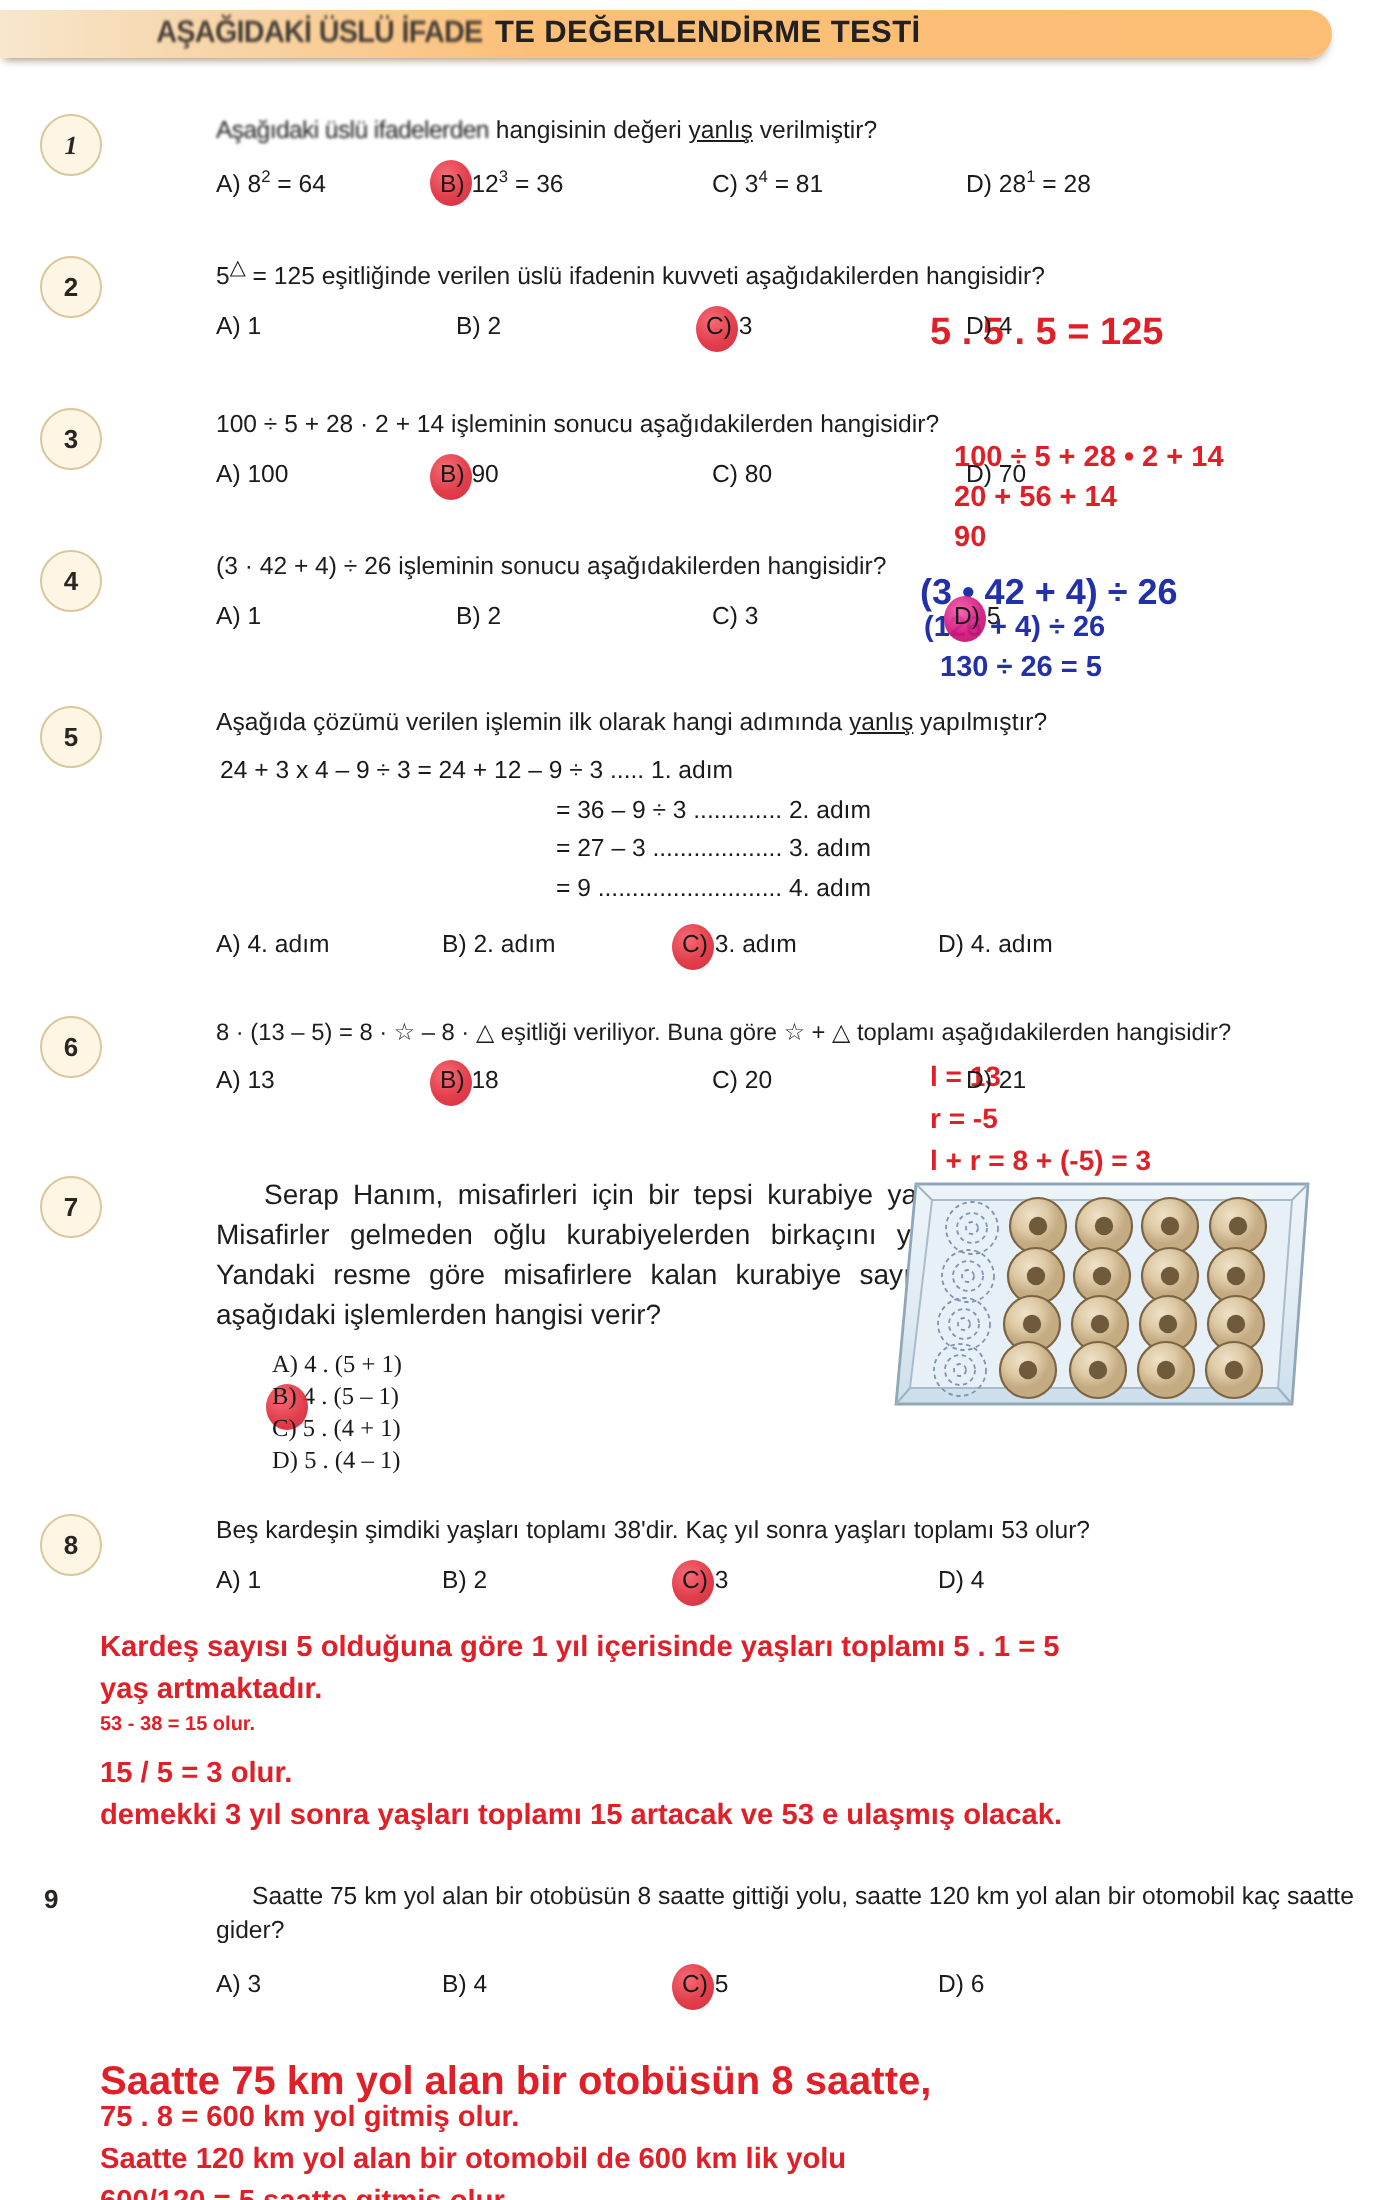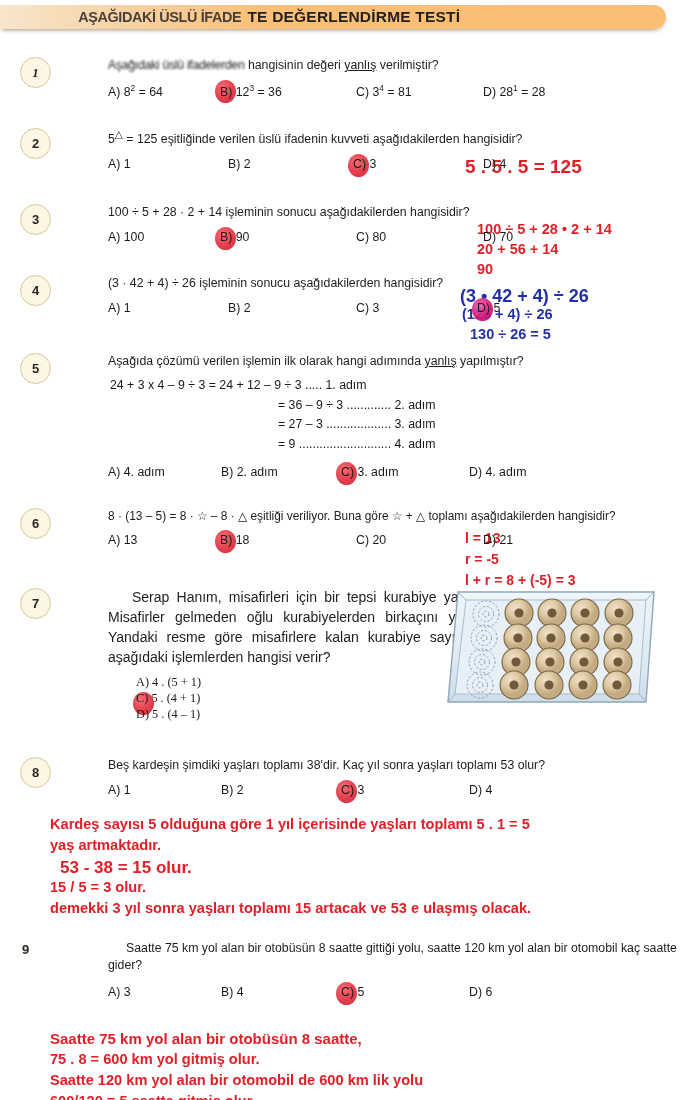--- a/index.html
+++ b/index.html
@@ -209,20 +209,21 @@
   <div class="hw red" style="left:465px;top:551px;font-size:14px;">r = -5</div>
   <div class="hw red" style="left:465px;top:572px;font-size:14px;">l + r = 8 + (-5) = 3</div>
 
   <div class="q" style="top:588px;">
     <div class="qnum">7</div>
     <div class="qbody" style="width:370px;">
       <div class="qtext justify">Serap Hanım, misafirleri için bir tepsi kurabiye yaptı. Misafirler gelmeden oğlu kurabiyelerden birkaçını yedi. Yandaki resme göre misafirlere kalan kurabiye sayısını aşağıdaki işlemlerden hangisi verir?</div>
       <div class="opts opts-stack">
         <div class="mark" style="left:25px;top:17px;"></div>
         <div class="opt"><span class="letter">A)</span> <span>4 . (5 + 1)</span></div>
+        <div class="opt"><span class="letter">B)</span> <span>4 . (5 – 1)</span></div>
         <div class="opt"><span class="letter">C)</span> <span>5 . (4 + 1)</span></div>
         <div class="opt"><span class="letter">D)</span> <span>5 . (4 – 1)</span></div>
       </div>
     </div>
   </div>
 
   <div class="tray" style="left:440px;top:586px;">
     <svg width="222" height="126" viewBox="0 0 222 126">
       <defs>
         <linearGradient id="trayg" x1="0" y1="0" x2="0" y2="1">
@@ -344,35 +345,35 @@
         <div class="mark" style="left:228px;top:-3px;"></div>
         <div class="opt" style="left:0px;"><span class="letter">A)</span> <span>1</span></div>
         <div class="opt" style="left:113px;"><span class="letter">B)</span> <span>2</span></div>
         <div class="opt" style="left:233px;"><span class="letter">C)</span> <span>3</span></div>
         <div class="opt" style="left:361px;"><span class="letter">D)</span> <span>4</span></div>
       </div>
     </div>
   </div>
   <div class="hw red" style="left:50px;top:815px;font-size:14.6px;">Kardeş sayısı 5 olduğuna göre 1 yıl içerisinde yaşları toplamı 5 . 1 = 5</div>
   <div class="hw red" style="left:50px;top:836px;font-size:14.6px;">yaş artmaktadır.</div>
-  <div class="hw red" style="left:60px;top:857px;font-size:17px;">53 - 38 = 15 olur.</div>
+  <div class="hw red" style="left:50px;top:857px;font-size:10px;">53 - 38 = 15 olur.</div>
   <div class="hw red" style="left:50px;top:878px;font-size:14.6px;">15 / 5 = 3 olur.</div>
   <div class="hw red" style="left:50px;top:899px;font-size:14.6px;">demekki 3 yıl sonra yaşları toplamı 15 artacak ve 53 e ulaşmış olacak.</div>
 
   <div class="q" style="top:940px;">
     <div class="qnum plain" style="left:22px;top:2px;width:auto;height:auto;">9</div>
     <div class="qbody" style="width:600px;">
       <div class="qtext" style="text-indent:18px;">Saatte 75 km yol alan bir otobüsün 8 saatte gittiği yolu, saatte 120 km yol alan bir otomobil kaç saatte gider?</div>
       <div class="opts" style="margin-top:12px;">
         <div class="mark" style="left:228px;top:-3px;"></div>
         <div class="opt" style="left:0px;"><span class="letter">A)</span> <span>3</span></div>
         <div class="opt" style="left:113px;"><span class="letter">B)</span> <span>4</span></div>
         <div class="opt" style="left:233px;"><span class="letter">C)</span> <span>5</span></div>
         <div class="opt" style="left:361px;"><span class="letter">D)</span> <span>6</span></div>
       </div>
     </div>
   </div>
-  <div class="hw red" style="left:50px;top:1029px;font-size:15px;">Saatte 75 km yol alan bir otobüsün 8 saatte,</div>
+  <div class="hw red" style="left:50px;top:1029px;font-size:20px;">Saatte 75 km yol alan bir otobüsün 8 saatte,</div>
   <div class="hw red" style="left:50px;top:1050px;font-size:14.6px;">75 . 8 = 600 km yol gitmiş olur.</div>
   <div class="hw red" style="left:50px;top:1071px;font-size:14.6px;">Saatte 120 km yol alan bir otomobil de 600 km lik yolu</div>
   <div class="hw red" style="left:50px;top:1092px;font-size:14.6px;">600/120 = 5 saatte gitmiş olur.</div>
 
 </div>
 
 </body></html>

